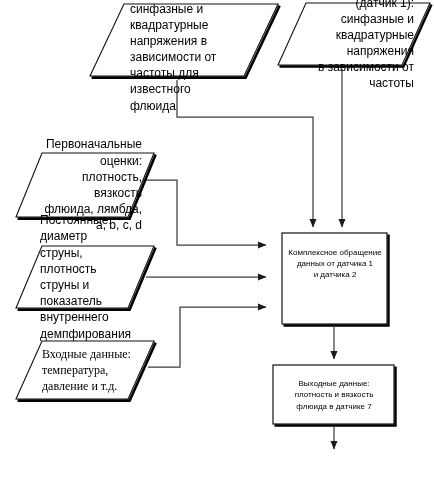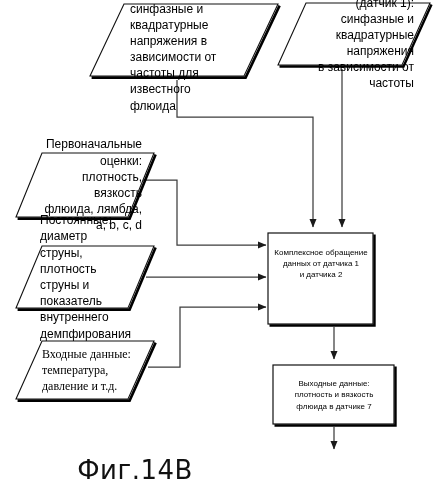--- a/index.html
+++ b/index.html
@@ -61,21 +61,21 @@
 
   #n-estimates { left: 14px; top: 151px; width: 142px; height: 68px; }
   #n-estimates .txt { padding: 0 14px 0 24px; }
 
   #n-constants { left: 14px; top: 244px; width: 142px; height: 66px; }
   #n-constants .txt { padding: 0 16px 0 26px; }
 
   #n-inputs { left: 14px;  top: 339px; width: 142px; height: 62px; }
   #n-inputs .txt { padding: 0 18px 0 28px; font-family: Liberation Serif, serif; }
 
-  #n-process { left: 266px; top: 231px; width: 110px; height: 96px; }
+  #n-process { left: 280px; top: 231px; width: 110px; height: 96px; }
   #n-process .txt { padding: 0 5px; justify-content: flex-start; padding-top: 16px; }
 
   #n-output  { left: 271px; top: 363px; width: 126px; height: 64px; }
   #n-output  .txt { padding: 0 7px; }
 
   #n-end { left: 295px; top: 453px; width: 78px; height: 38px; }
   #n-end .txt {
     font-family: "Liberation Serif", serif;
     font-size: 10px;
     text-align: center;
@@ -199,15 +199,14 @@
     <svg width="126" height="64" viewBox="0 0 126 64">
       <rect x="2" y="2" width="121" height="59" fill="#ffffff" stroke="#111111" stroke-width="1.2"></rect>
       <path d="M123,2 L123,61 L2,61" fill="none" stroke="#000000" stroke-width="2.4" transform="translate(1.5,1.5)"></path>
     </svg>
     <div class="txt proc-txt">Выходные данные:
 плотность и вязкость
 флюида в датчике 7</div>
   </div>
 
 
-  <div id="caption">Фиг.14B</div>
 
 </div>
 
 </body></html>

